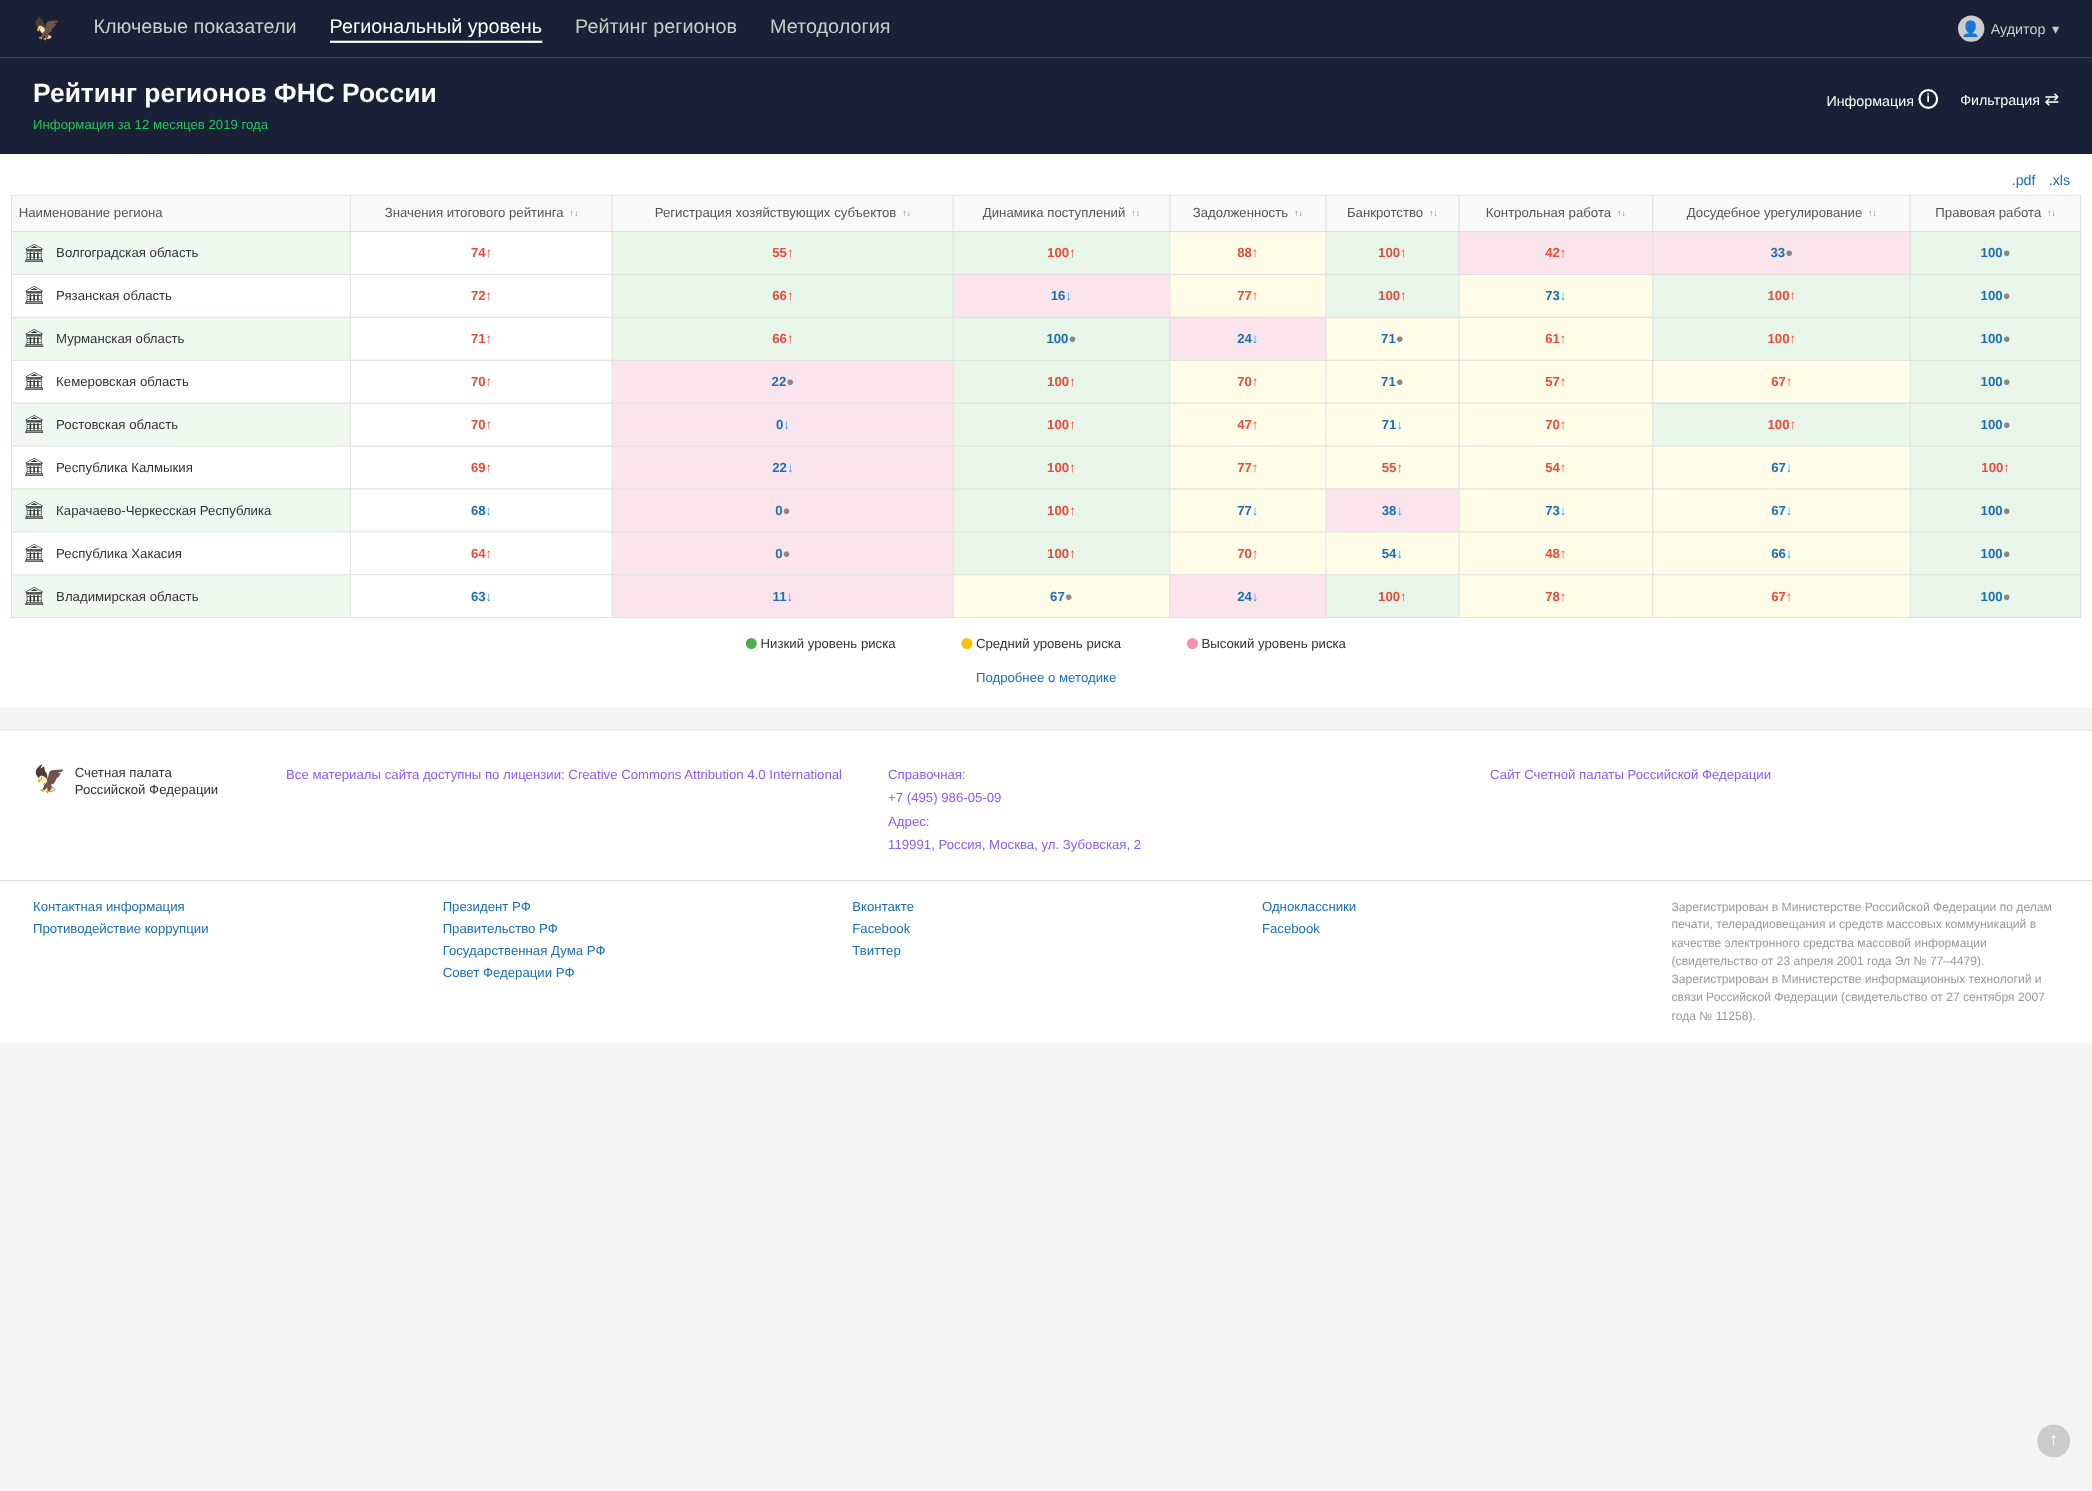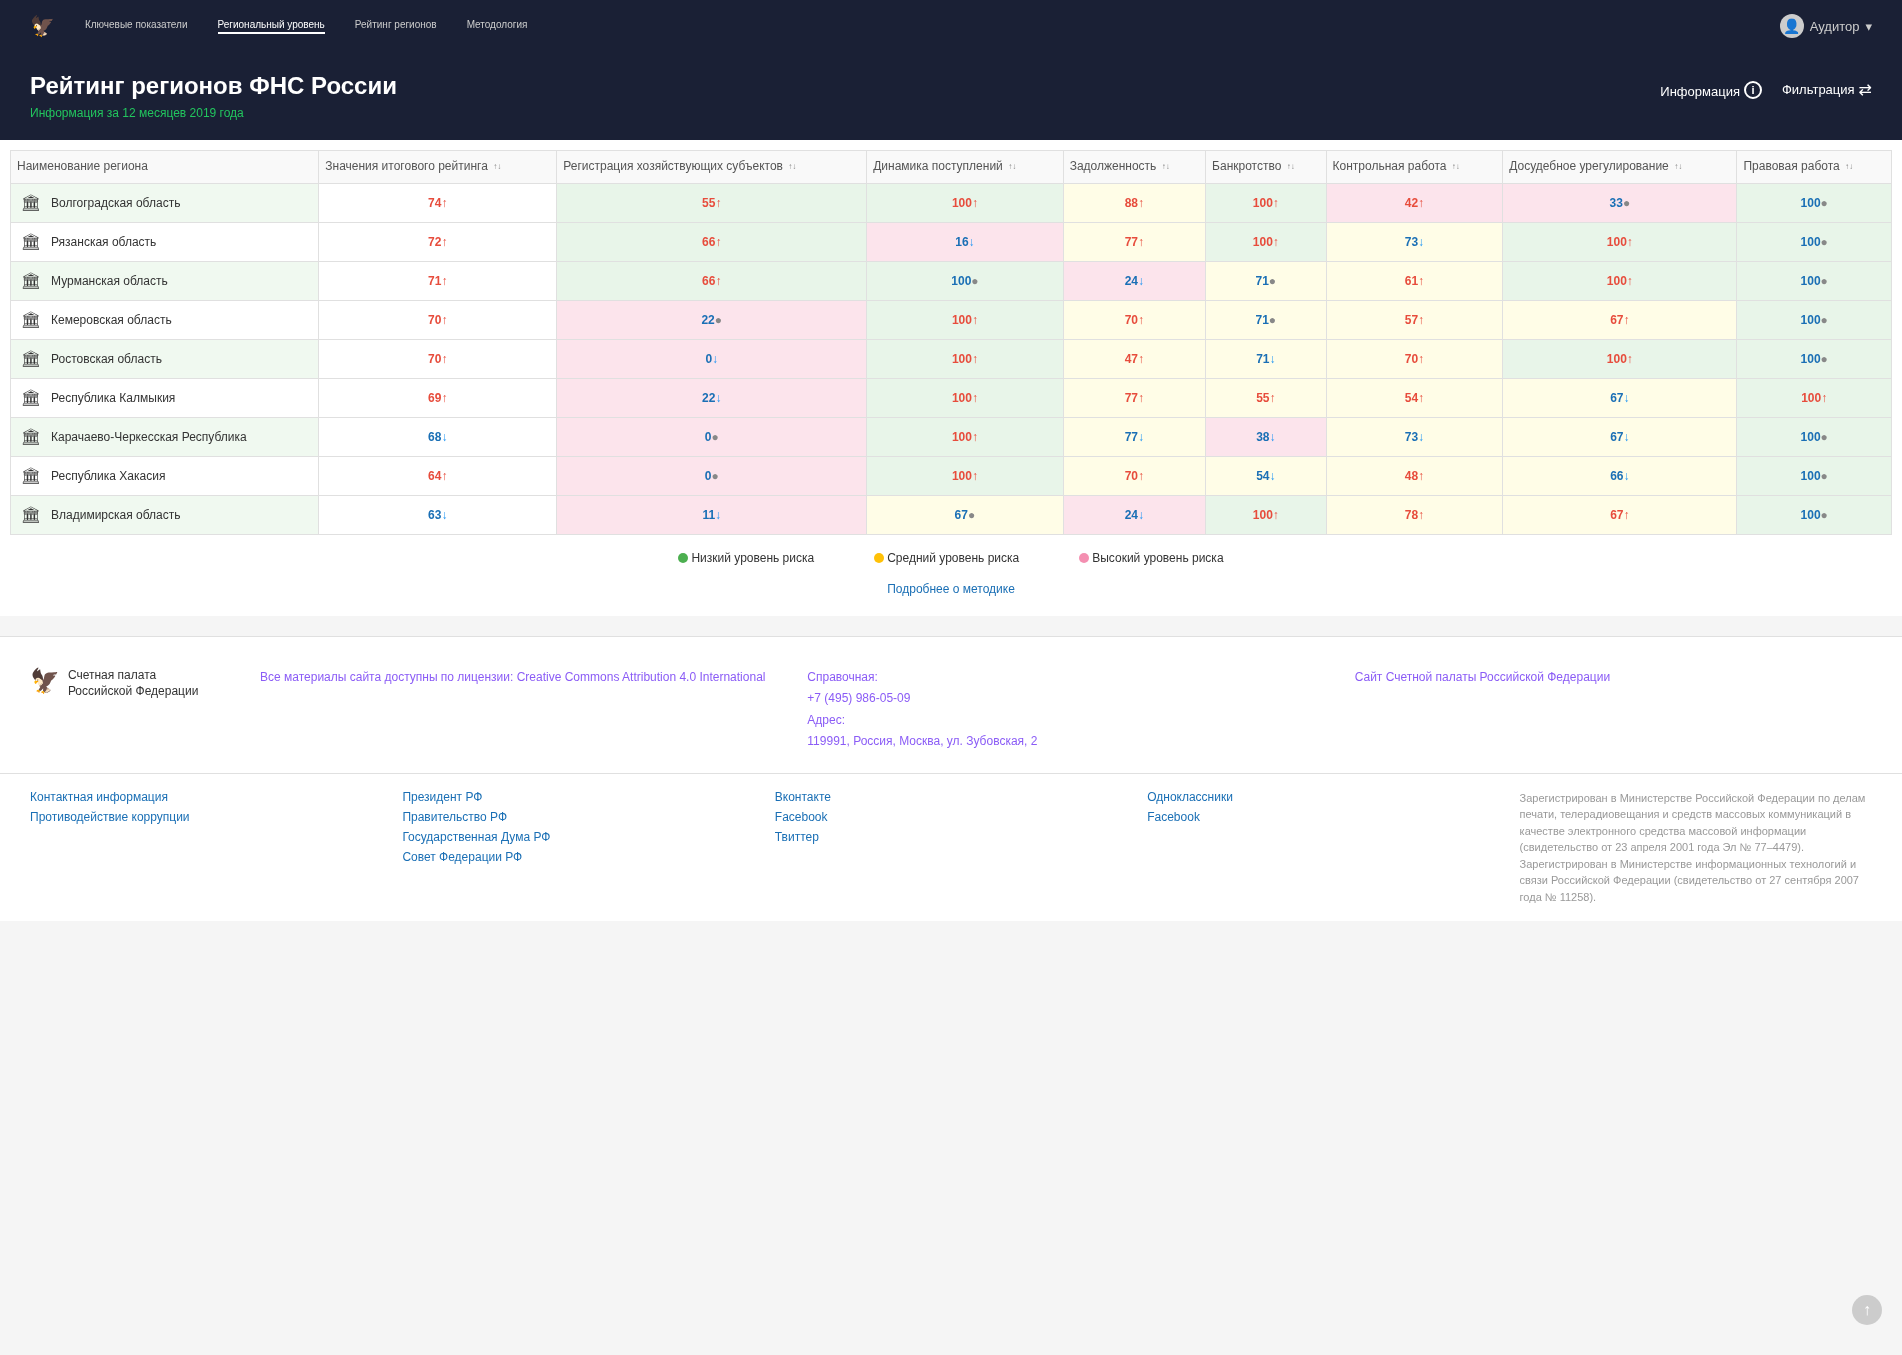--- a/index.html
+++ b/index.html
@@ -20,21 +20,21 @@
       color: #fff;
     }
     .header-nav {
       display: flex;
       gap: 30px;
       flex: 1;
     }
     .header-nav a {
       color: #ccc;
       text-decoration: none;
-      font-size: 10px;
+      font-size: 18px;
       cursor: pointer;
     }
     .header-nav a.active {
       color: #fff;
       border-bottom: 2px solid #fff;
       padding-bottom: 2px;
     }
     .header-user {
       display: flex;
       align-items: center;
@@ -114,21 +114,21 @@
     }
     table {
       width: 100%;
       border-collapse: collapse;
       font-size: 12px;
     }
     thead tr th {
       background: #f9f9f9;
       border: 1px solid #e0e0e0;
       padding: 8px 6px;
-      text-align: left;
+      text-align: center;
       font-weight: normal;
       color: #555;
       vertical-align: bottom;
       line-height: 1.3;
     }
     thead tr th:first-child {
       text-align: left;
     }
     .sort-arrows {
       display: inline-flex;
@@ -284,20 +284,24 @@
       <div class="info-circle">i</div>
     </div>
     <div class="btn-filter">
       <span>Фильтрация</span>
       <span class="filter-icon">⇄</span>
     </div>
   </div>
 </div>
 
 <div class="main-content">
+  <div class="table-actions">
+    <a>.pdf</a>
+    <a>.xls</a>
+  </div>
   <div class="table-wrapper">
     <table>
       <thead>
         <tr>
           <th>
             <span>Наименование региона</span>
           </th>
           <th>
             <span>Значения итогового рейтинга</span>
             <span class="sort-arrows">↑↓</span>

